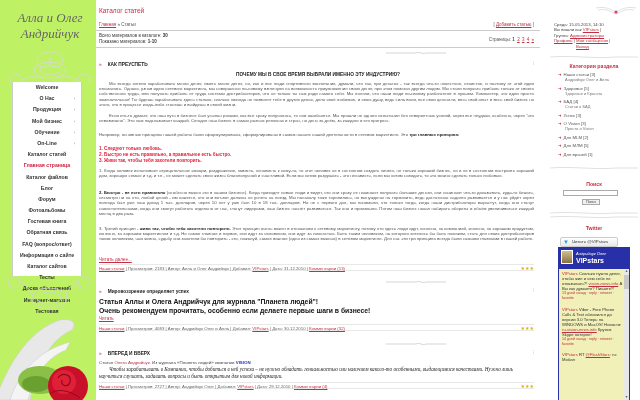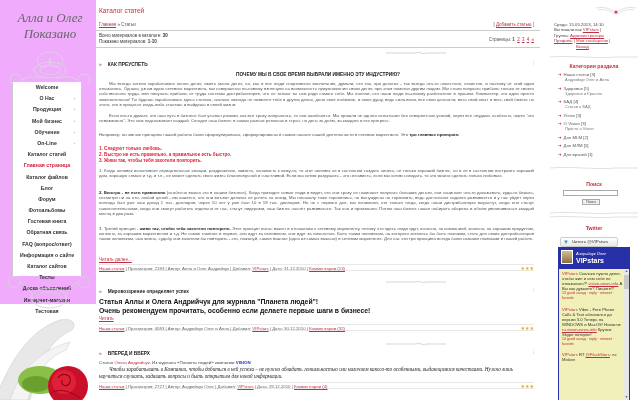--- a/index.html
+++ b/index.html
@@ -1,20 +1,20 @@
 <!DOCTYPE html>
 <html><head>
 <meta charset="utf-8">
 <style>
   * { box-sizing: border-box; margin: 0; padding: 0; }
   html, body { width: 640px; height: 400px; overflow: hidden; background: #fff; }
   body { font-family: "Liberation Sans", sans-serif; font-size: 5px; color: #333; position: relative; }
 
   
-  .left { position: absolute; left: 0; top: 0; width: 96px; height: 304px; background: #f0abfc; }
+  .left { position: absolute; left: 0; top: 0; width: 96px; height: 400px; background: #bef264; }
   .logo { position: absolute; left: 10px; top: 10px; width: 80px; text-align: center; font-family: "Liberation Serif", serif; font-style: italic; font-size: 13px; line-height: 16px; color: #666; }
   .ornament-top { position: absolute; left: 8px; top: 48px; width: 84px; height: 36px; }
   .nav { position: absolute; left: 12px; top: 82px; width: 70px; height: 194px; border-left: 1px solid #ccc; border-right: 1px solid #ccc; background: #fff; }
   .nav-item { display: block; height: 11.2px; line-height: 11.2px; text-align: center; font-size: 5.2px; font-weight: bold; color: #333; position: relative; cursor: pointer; }
   .nav-item.active { color: #d02040; }
   .nav-item .arrow { position: absolute; right: 6px; top: 0; font-size: 4px; color: #999; }
   .ornament-bottom { position: absolute; left: 4px; top: 276px; width: 90px; height: 40px; }
   .rose { position: absolute; left: 0; top: 300px; width: 96px; height: 100px; overflow: hidden; }
 
   
@@ -76,21 +76,21 @@
   .tw-scroll .thumb { position: absolute; left: 0; top: 6px; width: 5px; height: 14px; background: #c8c8c8; }
   .tw-scroll .up, .tw-scroll .down { position: absolute; left: 0; width: 5px; height: 5px; font-size: 3.6px; text-align: center; color: #666; }
   .tw-scroll .up { top: 0; } .tw-scroll .down { bottom: 0; }
 </style>
 </head>
 <body>
 
 <div class="left">
   <div class="logo">
     <div>Алла и Олег</div>
-    <div>Показано</div>
+    <div>Андрийчук</div>
   </div>
   <svg class="ornament-top" viewBox="0 0 84 36">
     <g fill="none" stroke="#d8d8d8" stroke-width="0.8">
       <path d="M42 4 C30 4 26 14 32 18 C38 22 46 16 42 10 M42 4 C54 4 58 14 52 18 C46 22 38 16 42 10"></path>
       <ellipse cx="42" cy="22" rx="16" ry="8"></ellipse>
       <ellipse cx="42" cy="22" rx="10" ry="5"></ellipse>
       <circle cx="8" cy="32" r="6"></circle>
         <circle cx="76" cy="32" r="6"></circle>
       <path d="M14 32 C24 26 30 30 36 30 M70 32 C60 26 54 30 48 30"></path>
     </g>

